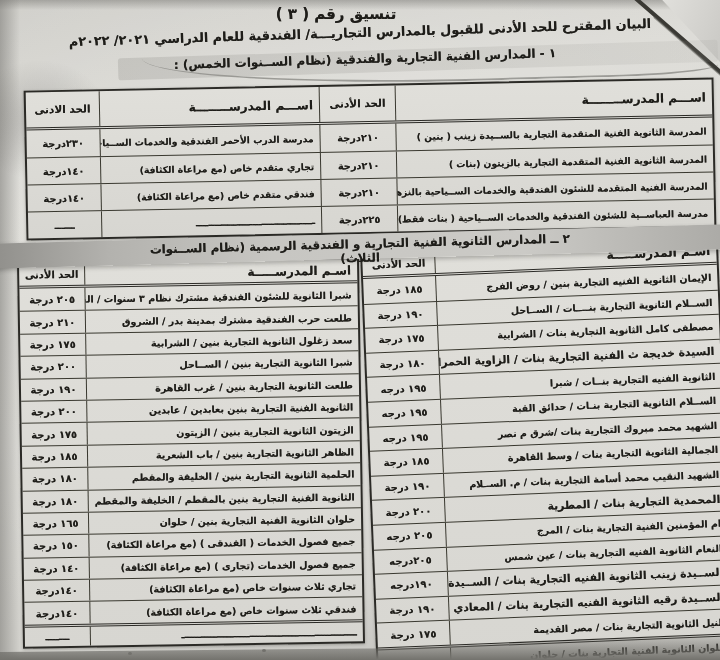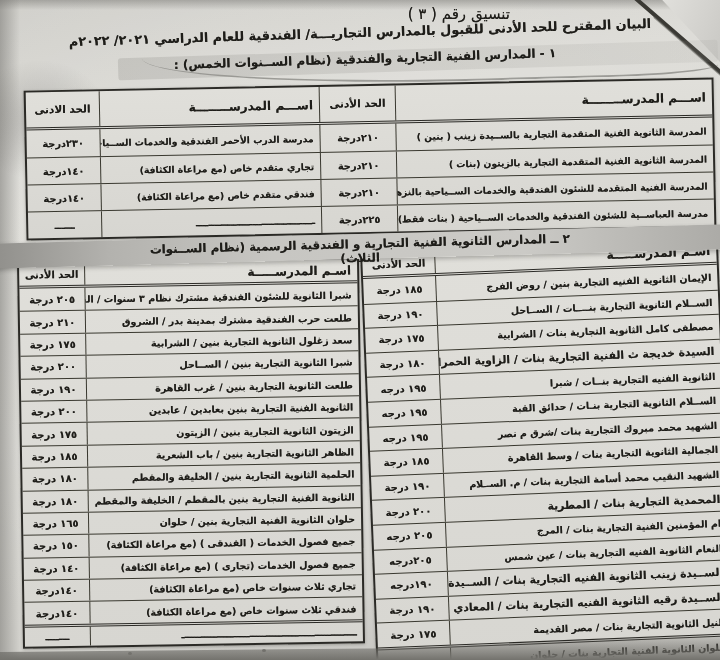--- a/index.html
+++ b/index.html
@@ -34,22 +34,22 @@
   .arc{position:absolute;left:142px;top:50px;width:576px;height:32px;
     border-bottom:2px solid rgba(76,75,70,.45);
     border-radius:0 0 55% 180% / 0 0 90% 300%;transform:rotate(-1.6deg);}
   .bottom-dark{position:absolute;left:0;bottom:-1px;width:100%;height:32px;z-index:9;
     background:linear-gradient(to bottom,rgba(86,85,81,0),rgba(86,85,81,.35) 45%,#75746f 95%);
     clip-path:polygon(0 72%,55% 60%,100% 18%,100% 100%,0 100%);}
   .dot{position:absolute;width:4px;height:3px;border-radius:50%;background:rgba(70,69,65,.6);}
   .dot.d1{left:128px;top:652px;} .dot.d2{left:262px;top:649px;}
 
   
-  .doc-line{position:absolute;left:150px;top:5px;width:360px;
-    font-weight:400;font-size:15px;letter-spacing:.5px;direction:rtl;
+  .doc-line{position:absolute;left:156px;top:5px;width:360px;text-align:center;
+    font-weight:700;font-size:15px;letter-spacing:.5px;direction:rtl;
     text-shadow:0 0 .6px rgba(30,29,25,.7);}
   .main-title{position:absolute;left:8px;top:25px;width:704px;text-align:center;
     font-weight:700;font-size:12.8px;direction:rtl;transform:rotate(-1.8deg);
     text-shadow:0 0 .6px rgba(30,29,25,.7);}
   .sec1-band{position:absolute;left:118px;top:49px;width:600px;height:22px;
     background:linear-gradient(to right,rgba(150,149,144,.30),rgba(150,149,144,.12));
     transform:rotate(-1.8deg);border-radius:3px;}
   .sec-heading{font-weight:700;direction:rtl;text-shadow:0 0 .5px rgba(30,29,25,.7);}
   .sec1-text{position:absolute;left:140px;top:52px;width:450px;text-align:center;font-size:12px;
     transform:rotate(-1.8deg);}

